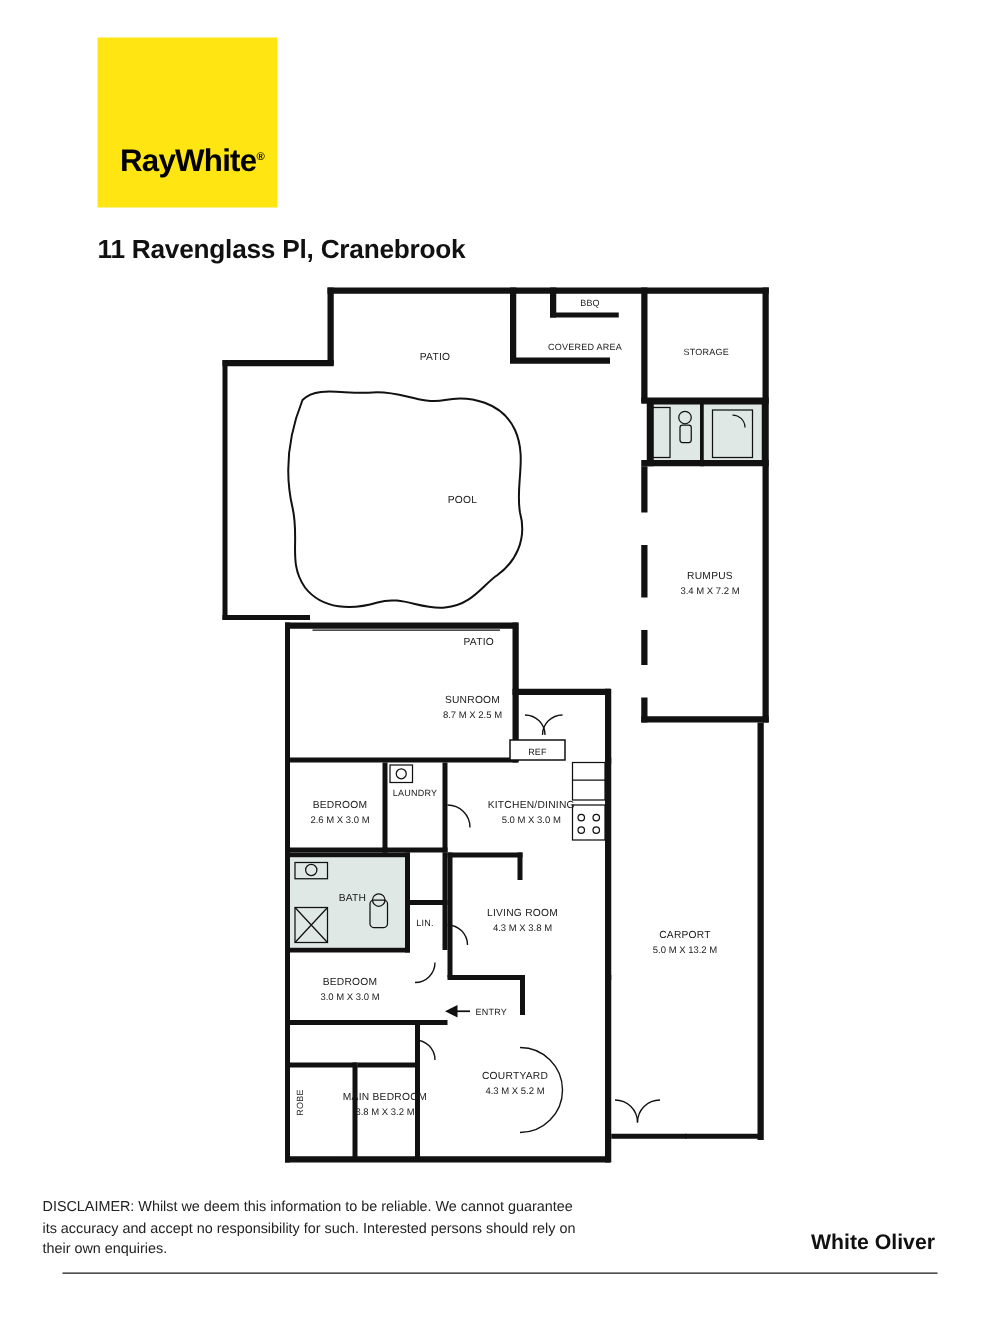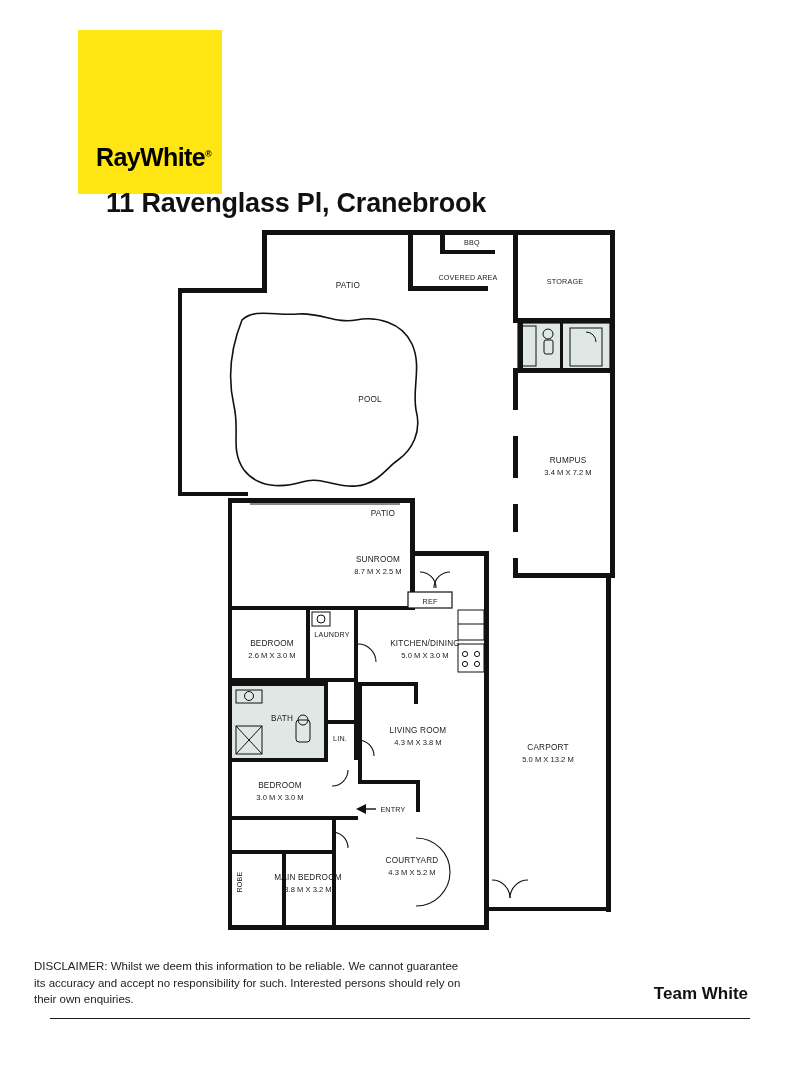--- a/index.html
+++ b/index.html
@@ -15,21 +15,21 @@
     color: #1a1a1a;
     overflow: hidden;
   }
 
   
   .brand-box {
     position: absolute;
     left: 78px;
     top: 30px;
     width: 144px;
-    height: 164px;
+    height: 136px;
     background: #ffe512;
   }
   .brand-logo {
     position: absolute;
     left: 18px;
     bottom: 22px;
     font-size: 25px;
     font-weight: bold;
     letter-spacing: -0.6px;
     color: #000;
@@ -39,25 +39,24 @@
     font-size: 9px;
     vertical-align: super;
     font-weight: bold;
   }
 
   
   .page-title {
     position: absolute;
     left: 78px;
     top: 188px;
-    font-size: 27px;
+    font-size: 21px;
     font-weight: bold;
     letter-spacing: -0.2px;
     color: #111;
-    margin-left: 28px;
   }
 
   
   .plan-wrap {
     position: absolute;
     left: 150px;
     top: 220px;
     width: 500px;
     height: 720px;
   }
@@ -334,14 +333,14 @@
     <text class="rm-label" x="158" y="660">MAIN BEDROOM</text>
     <text class="rm-dim" x="158" y="672">3.8 M X 3.2 M</text>
 
     <text class="sm-label" x="92" y="662" transform="rotate(-90 92 662)">ROBE</text>
   </g>
 
 </svg>
 </div>
 
 <div class="disclaimer">DISCLAIMER: Whilst we deem this information to be reliable. We cannot guarantee its accuracy and accept no responsibility for such. Interested persons should rely on their own enquiries.</div>
-<div class="agent-name">Team White</div>
+<div class="agent-name">White Oliver</div>
 <div class="footer-rule"></div>
 
 </body></html>

